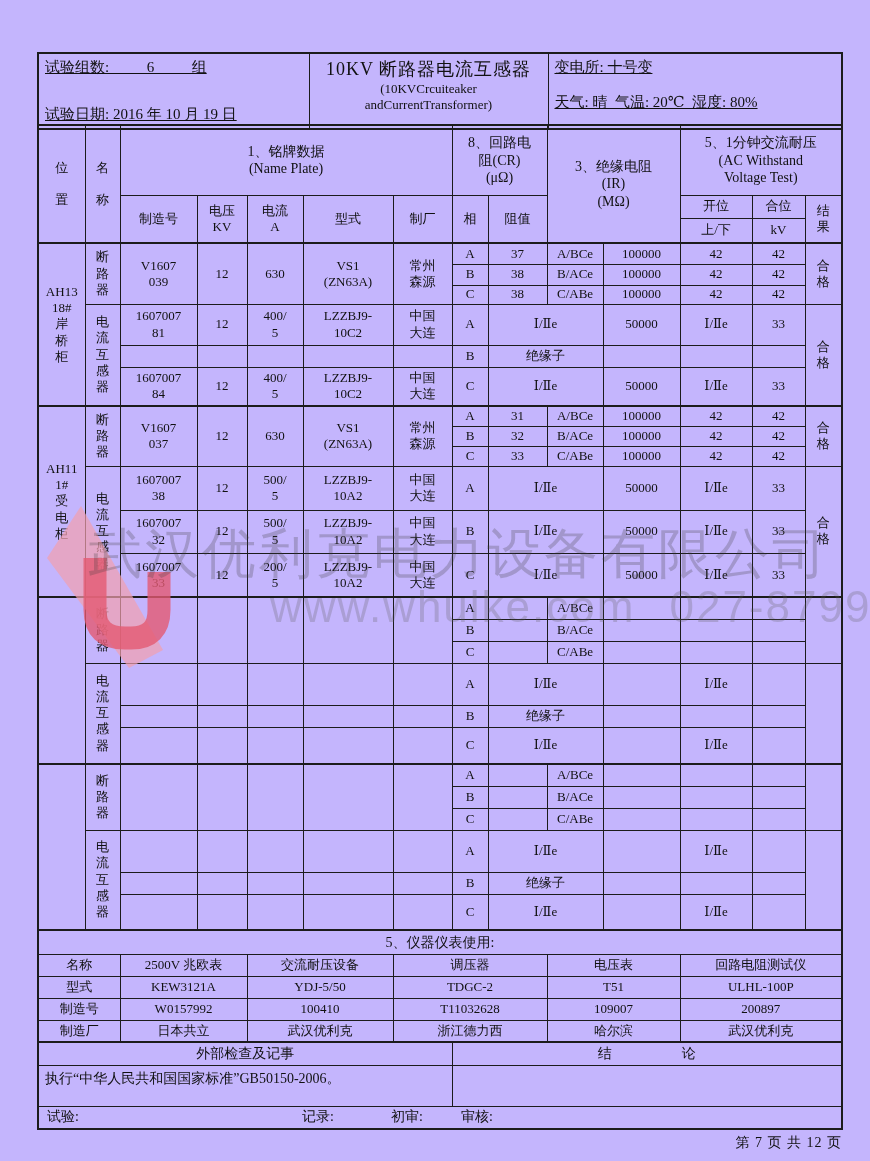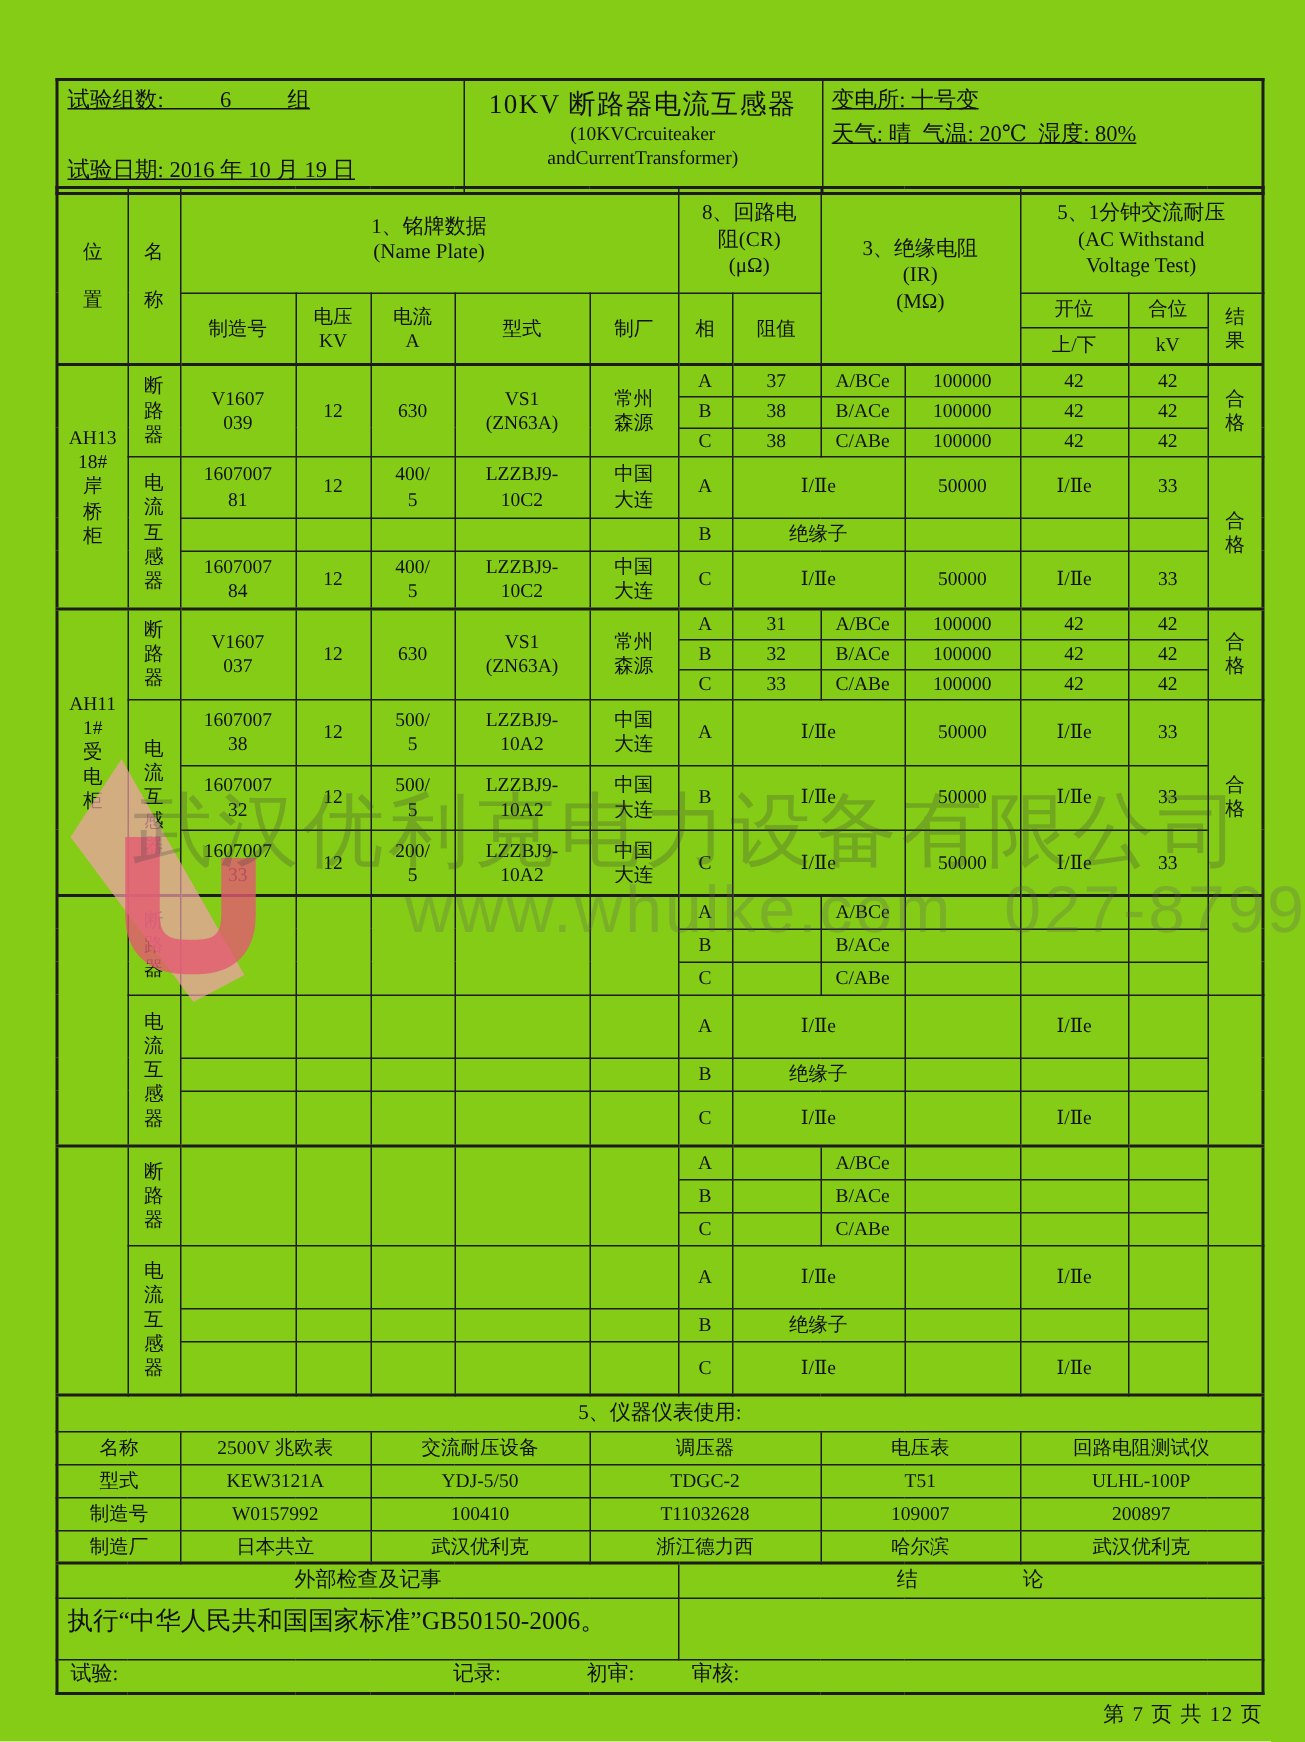--- a/index.html
+++ b/index.html
@@ -1,34 +1,34 @@
 <!DOCTYPE html>
 <html><head>
 <meta charset="utf-8">
 <style>
   html,body{margin:0;padding:0;background:#ffffff;}
-  .page{position:relative;width:870px;height:1161px;background:#84cc16;overflow:hidden;
+  .page{position:relative;width:870px;height:1161px;background:#c4b5fd;overflow:hidden;
         font-family:"Liberation Serif","DejaVu Serif",serif;color:#111;}
   table{border-collapse:collapse;table-layout:fixed;position:absolute;background:transparent;}
   td{border:1px solid #1c1c1c;text-align:center;vertical-align:middle;padding:0;
      font-size:13px;line-height:1.25;overflow:hidden;}
   .hdr{left:37px;top:52px;width:804px;height:74px;border:2px solid #1c1c1c;}
   .hdr td{vertical-align:top;}
   .main{left:37px;top:124px;width:804px;border:2px solid #1c1c1c;}
   .pre{white-space:pre-line;}
   .u{text-decoration:underline;white-space:pre;}
   .hcell{display:flex;flex-direction:column;justify-content:space-between;height:66px;
          padding:4px 6px;text-align:left;font-size:15px;}
-  .hcell2{display:flex;flex-direction:column;gap:4px;height:66px;padding:4px 6px;
+  .hcell2{display:flex;flex-direction:column;gap:16px;height:66px;padding:4px 6px;
           text-align:left;font-size:15px;}
   .title-cn{font-size:18px;letter-spacing:1px;padding-top:4px;}
   .title-en{font-size:13px;font-family:"Liberation Serif",serif;}
   .gh{font-size:14px;}
   .thick td{border-top-width:2px;}
-  .notecell{text-align:left;vertical-align:top;padding:4px 6px;font-size:17px;}
+  .notecell{text-align:left;vertical-align:top;padding:4px 6px;font-size:14px;}
   .sigcell{position:relative;text-align:left;font-size:14px;}
   .sig{position:absolute;top:50%;transform:translateY(-50%);}
   .wm-company{position:absolute;left:88px;top:518px;font-size:54px;letter-spacing:3px;
               white-space:nowrap;color:rgba(60,60,60,0.25);z-index:6;pointer-events:none;}
   .wm-contact{position:absolute;left:270px;top:582px;font-size:44px;letter-spacing:2px;
               white-space:nowrap;color:rgba(90,90,90,0.25);z-index:6;pointer-events:none;
               font-family:"Liberation Sans","DejaVu Sans",sans-serif;}
   .wm-contact .ph{margin-left:34px;}
   .logo-wm{position:absolute;left:35px;top:500px;z-index:5;pointer-events:none;}
   .page-footer{position:absolute;right:28px;top:1134px;font-size:14px;letter-spacing:1px;}

